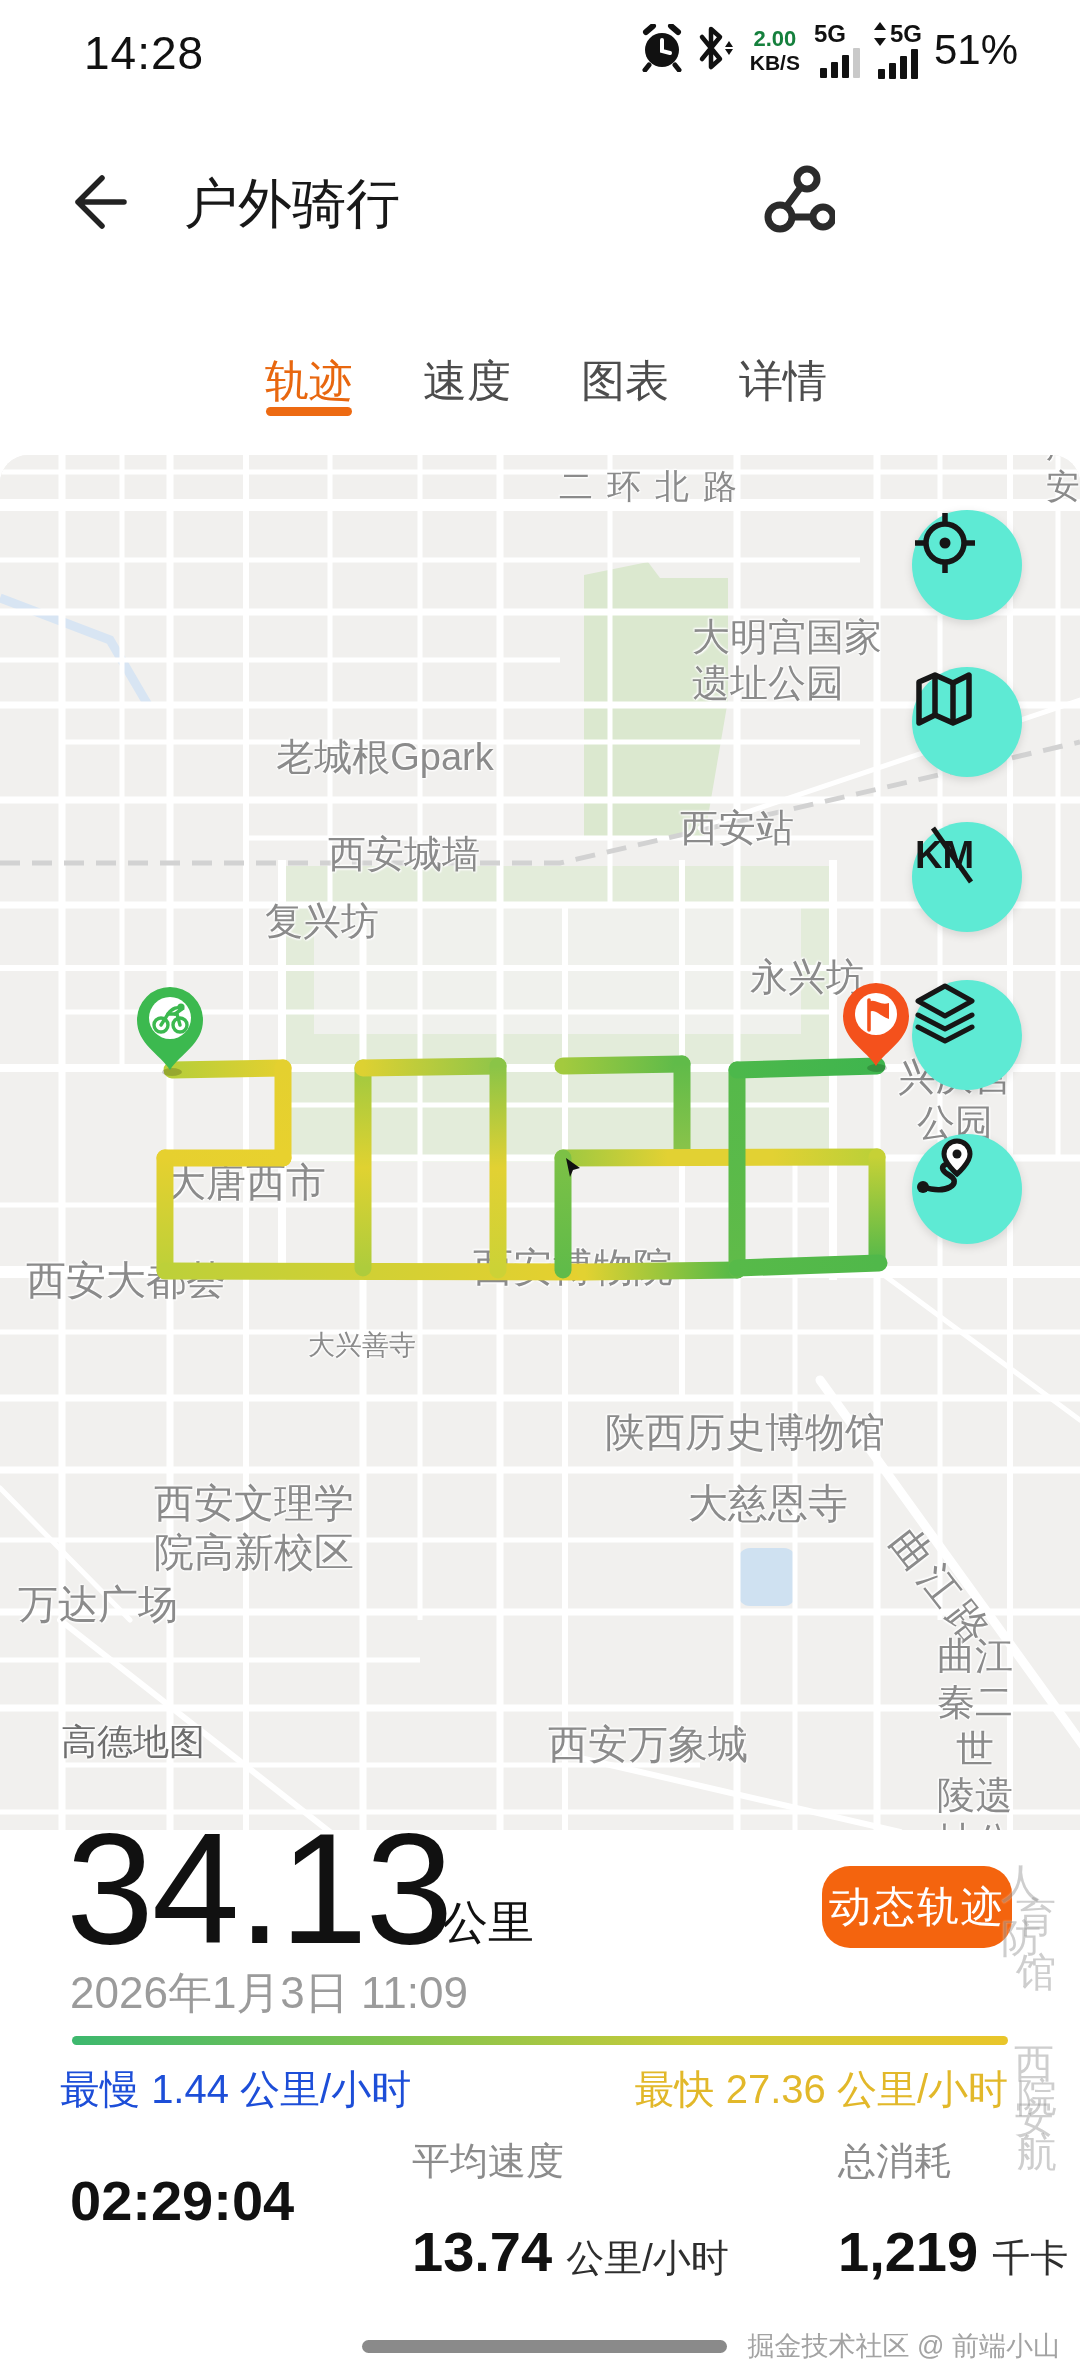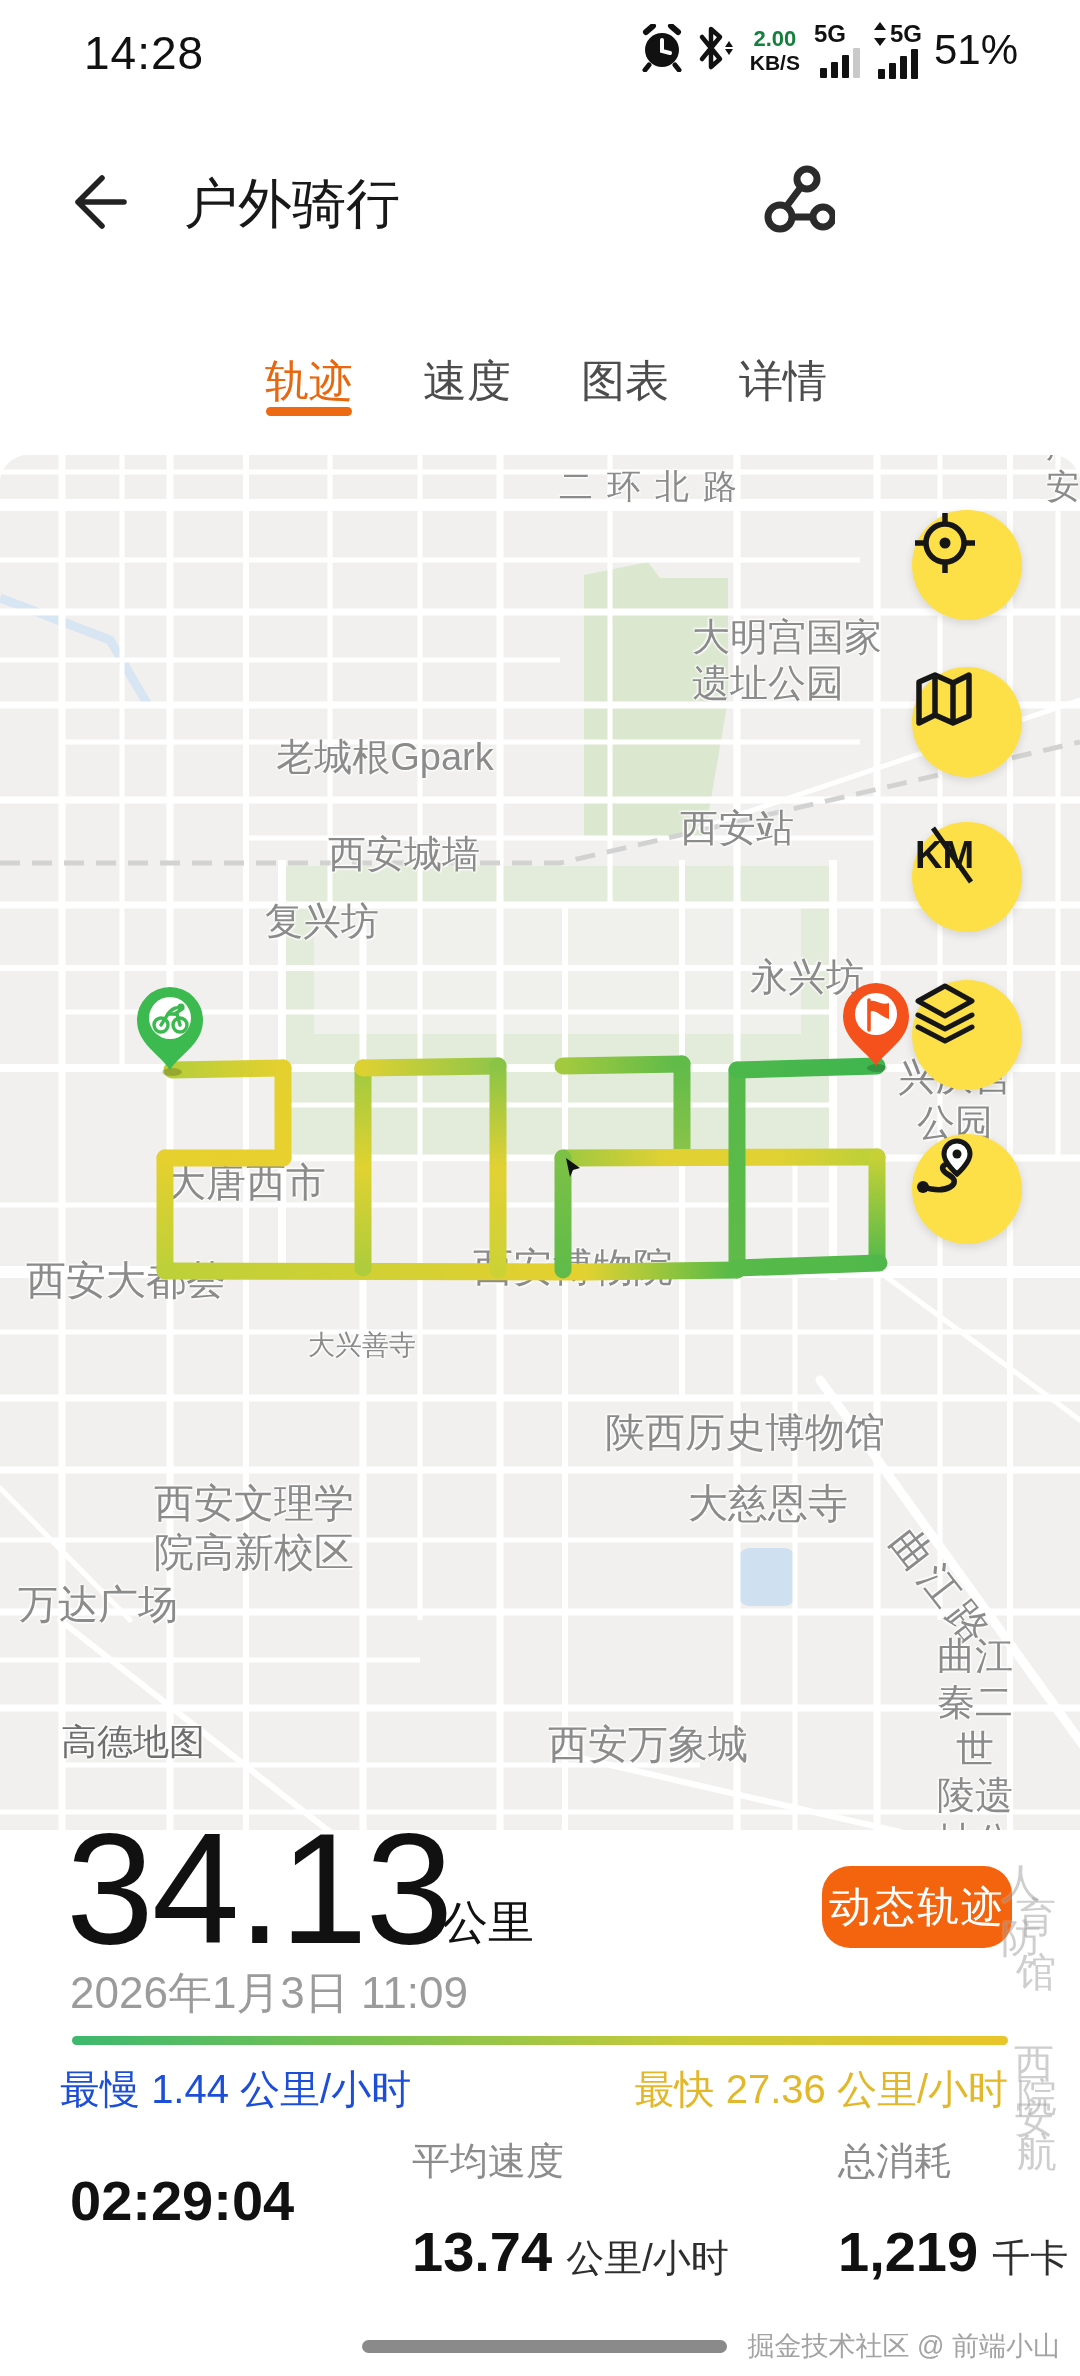--- a/index.html
+++ b/index.html
@@ -29,21 +29,21 @@
   .tab.active{color:#e8670f;font-weight:500;}
   .tab.active::after{content:"";position:absolute;left:50%;transform:translateX(-50%);bottom:-6px;width:86px;height:9px;border-radius:5px;background:#ed6a12;}
   
   .map-viewport{position:absolute;left:0;top:455px;width:1080px;height:1375px;background:#f1f0ee;
                 border-radius:28px 28px 0 0;overflow:hidden;}
   .map-viewport svg{position:absolute;left:0;top:0;}
   .map-label{position:absolute;color:#8b8b8b;white-space:pre-line;text-align:center;line-height:1.22;
              text-shadow:0 0 3px #fff,0 0 3px #fff,1px 1px 2px #fff,-1px -1px 2px #fff;
              transform:translate(-50%,-50%);}
   .map-label.left{transform:translate(0,-50%);text-align:left;}
-  .ctl{position:absolute;width:110px;height:110px;border-radius:50%;background:#fde047;
+  .ctl{position:absolute;width:110px;height:110px;border-radius:50%;background:#5eead4;
        box-shadow:0 3px 10px rgba(0,0,0,.12);display:flex;align-items:center;justify-content:center;}
   
   .summary{position:absolute;left:0;top:1830px;width:1080px;height:546px;background:#fff;}
   .distance{position:absolute;left:66px;top:-32px;font-size:158px;font-weight:500;letter-spacing:-2px;color:#111;}
   .distance-unit{position:absolute;left:442px;top:62px;font-size:46px;color:#111;}
   .dyn-btn{position:absolute;left:822px;top:36px;width:190px;height:82px;border-radius:28px;background:#f4640e;
            color:#fff;font-size:42px;display:flex;align-items:center;justify-content:center;letter-spacing:2px;}
   .ride-date{position:absolute;left:70px;top:134px;font-size:44px;color:#9b9b9b;}
   .speed-bar{position:absolute;left:72px;top:206px;width:936px;height:9px;border-radius:5px;
              background:linear-gradient(90deg,#3db86e,#7ec24f,#c9cb39,#e9c52a);}

